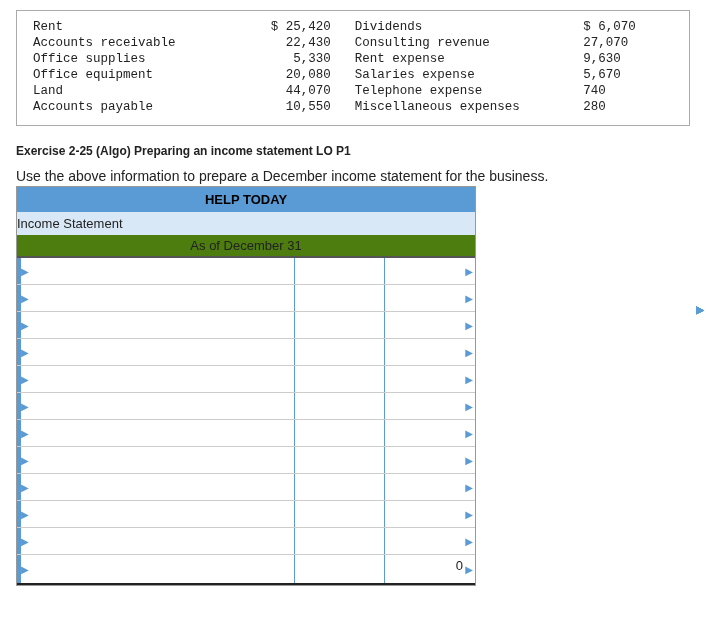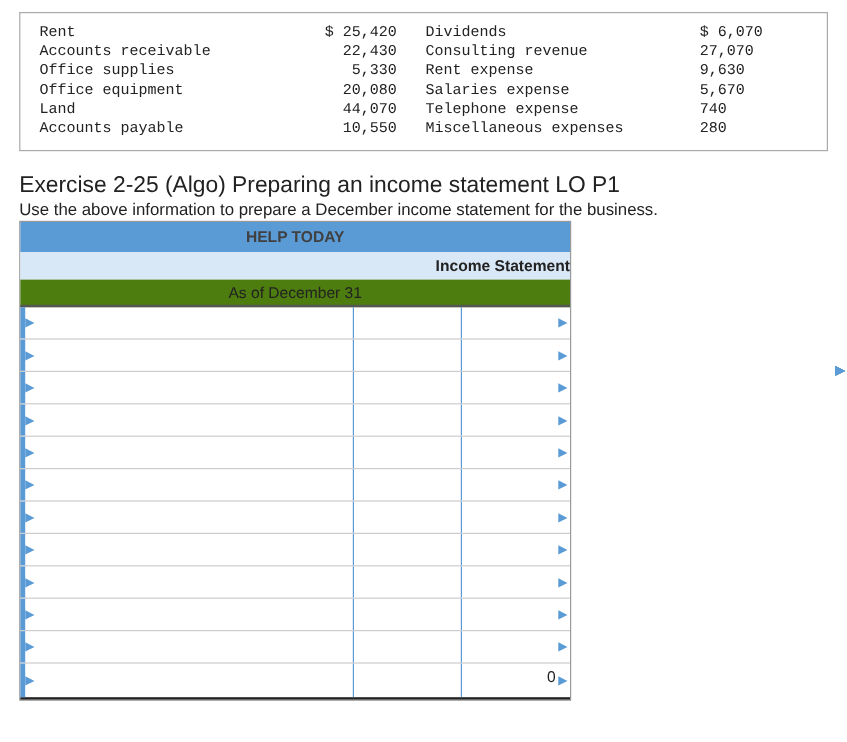--- a/index.html
+++ b/index.html
@@ -28,48 +28,49 @@
       padding: 1px 4px;
       white-space: nowrap;
     }
     .trial-balance td.label { width: 170px; }
     .trial-balance td.amount { width: 80px; text-align: right; }
     .trial-balance td.label2 { width: 200px; padding-left: 20px; }
     .trial-balance td.amount2 { width: 80px; text-align: left; }
 
     
     .exercise-heading {
-      font-size: 19px;
-      font-weight: normal;
+      font-size: 12px;
+      font-weight: bold;
+      margin-bottom: 10px;
     }
     .exercise-sub {
       font-size: 14px;
       margin-bottom: 2px;
     }
 
     
     .income-wrapper {
       border: 1px solid #999;
       display: inline-block;
       min-width: 460px;
       width: 460px;
     }
     .income-header-blue {
       background: #5b9bd5;
-      color: #404040;
+      color: #000000;
       text-align: center;
       font-weight: bold;
       font-size: 13px;
       padding: 5px 0;
     }
     .income-header-sub {
       background: #d9e8f7;
-      text-align: right;
-      font-size: 13px;
-      font-weight: bold;
+      text-align: left;
+      font-size: 13px;
+      font-weight: normal;
       padding: 4px 0;
     }
     .income-header-date {
       background: #4d7c0f;
       text-align: center;
       font-size: 13px;
       padding: 3px 0;
       border-bottom: 2px solid #555;
     }
     .income-row {

